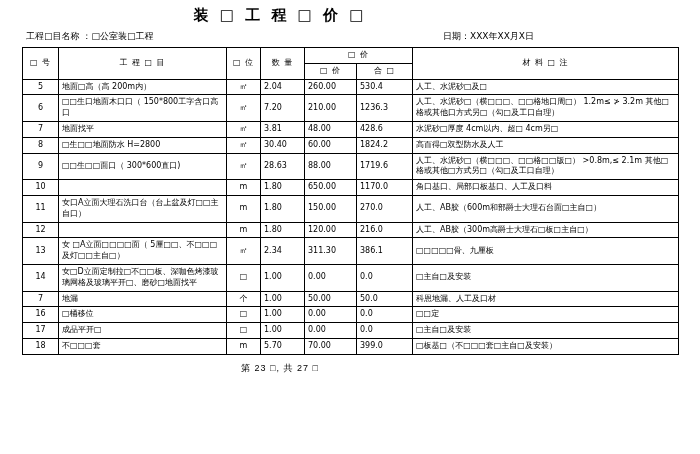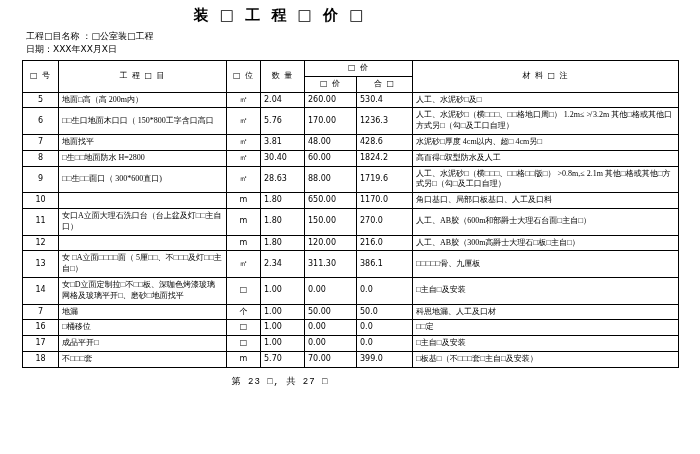--- a/index.html
+++ b/index.html
@@ -26,24 +26,24 @@
     font-size: 15px;
     font-weight: bold;
     letter-spacing: 3px;
     padding-top: 6px;
     padding-bottom: 5px;
     font-family: "DejaVu Sans", sans-serif;
   }
   .meta-row {
     display: flex;
     justify-content: space-between;
+    align-items: center;
     font-size: 9px;
     padding: 0 4px 4px 4px;
     font-family: "DejaVu Sans", sans-serif;
-    flex-direction: column;
   }
   table.main {
     border-collapse: collapse;
     width: 656px;
     table-layout: fixed;
     font-family: "DejaVu Sans", sans-serif;
   }
   table.main th, table.main td {
     border: 1px solid #000000;
     font-size: 8px;
@@ -51,28 +51,28 @@
     padding: 2px 3px;
     vertical-align: middle;
     line-height: 1.35;
   }
   th.h {
     text-align: center;
     font-size: 9px;
     letter-spacing: 1px;
   }
   .c { text-align: center; }
-  .l { text-align: left; font-family: Liberation Serif, serif; }
+  .l { text-align: left; }
   .num { text-align: left; }
   .footer {
     text-align: center;
     font-size: 9px;
     padding-top: 7px;
     letter-spacing: 1px;
-    font-family: Liberation Mono, monospace;
+    font-family: Liberation Sans, sans-serif;
   }
   col.c-no     { width: 36px; }
   col.c-item   { width: 168px; }
   col.c-unit   { width: 34px; }
   col.c-qty    { width: 44px; }
   col.c-price  { width: 52px; }
   col.c-total  { width: 56px; }
   col.c-remark { width: 266px; }
 </style>
 </head>
@@ -122,22 +122,22 @@
           <td class="c">㎡</td>
           <td class="num">2.04</td>
           <td class="num">260.00</td>
           <td class="num">530.4</td>
           <td class="l">人工、水泥砂□及□</td>
         </tr>
         <tr>
           <td class="c">6</td>
           <td class="l">□□生口地面木口口（ 150*800工字含口高口</td>
           <td class="c">㎡</td>
-          <td class="num">5.76</td>
-          <td class="num">170.00</td>
+          <td class="num">7.20</td>
+          <td class="num">210.00</td>
           <td class="num">1236.3</td>
           <td class="l">人工、水泥砂□（横□□□、□□格地口周□）      1.2m≤ ≯ 3.2m  其他□格或其他口方式另□（勾□及工口自理）</td>
         </tr>
         <tr>
           <td class="c">7</td>
           <td class="l">地面找平</td>
           <td class="c">㎡</td>
           <td class="num">3.81</td>
           <td class="num">48.00</td>
           <td class="num">428.6</td>

